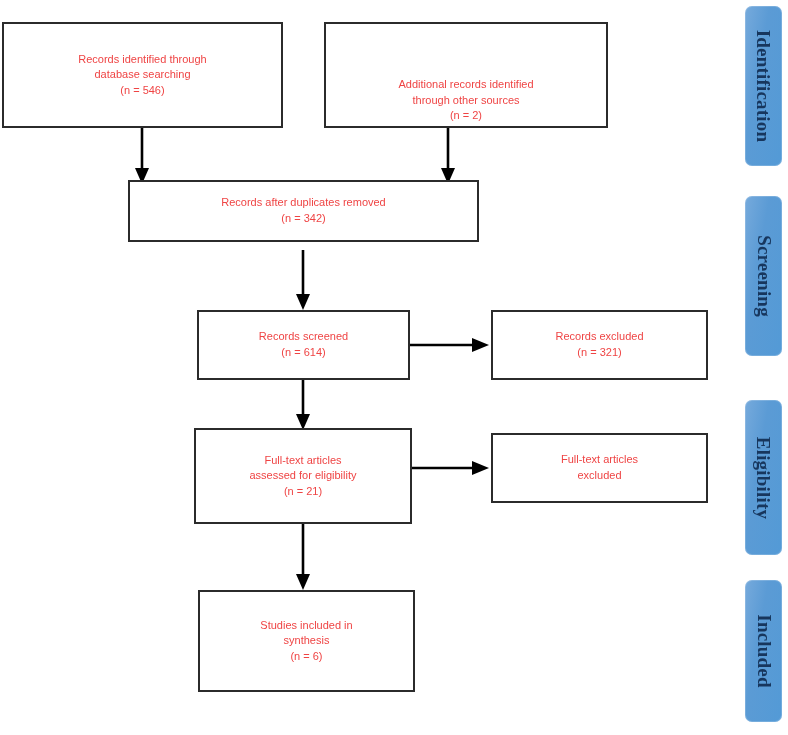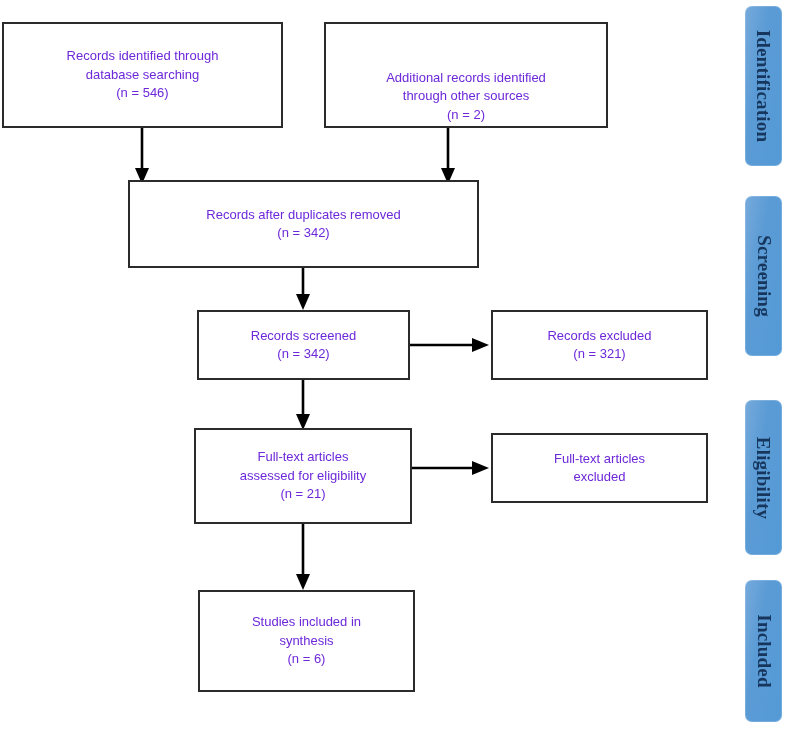--- a/index.html
+++ b/index.html
@@ -22,23 +22,23 @@
   
   .node {
     position: absolute;
     box-sizing: border-box;
     border: 2px solid #2b2b2b;
     background: #ffffff;
     display: flex;
     align-items: center;
     justify-content: center;
     text-align: center;
-    color: #6d28d9;
+    color: #ef4444;
     font-family: "Liberation Sans", sans-serif;
-    font-size: 13px;
+    font-size: 11px;
     line-height: 1.42;
     padding: 2px 8px;
   }
   .node .node-text {
     display: block;
     white-space: pre-line;
   }
 
   
   .connector {
@@ -121,28 +121,28 @@
 database searching
 (n = 546)</span>
   </div>
 
   <div class="node" style="left:324px; top:22px; width:284px; height:106px;align-items:flex-end;">
     <span class="node-text">Additional records identified
 through other sources
 (n = 2)</span>
   </div>
 
-  <div class="node" style="left:128px; top:180px; width:351px; height:88px;">
+  <div class="node" style="left:128px; top:180px; width:351px; height:62px;">
     <span class="node-text">Records after duplicates removed
 (n = 342)</span>
   </div>
 
   <div class="node" style="left:197px; top:310px; width:213px; height:70px;">
     <span class="node-text">Records screened
-(n = 342)</span>
+(n = 614)</span>
   </div>
 
   <div class="node" style="left:491px; top:310px; width:217px; height:70px;">
     <span class="node-text">Records excluded
 (n = 321)</span>
   </div>
 
   <div class="node" style="left:194px; top:428px; width:218px; height:96px;">
     <span class="node-text">Full-text articles
 assessed for eligibility

